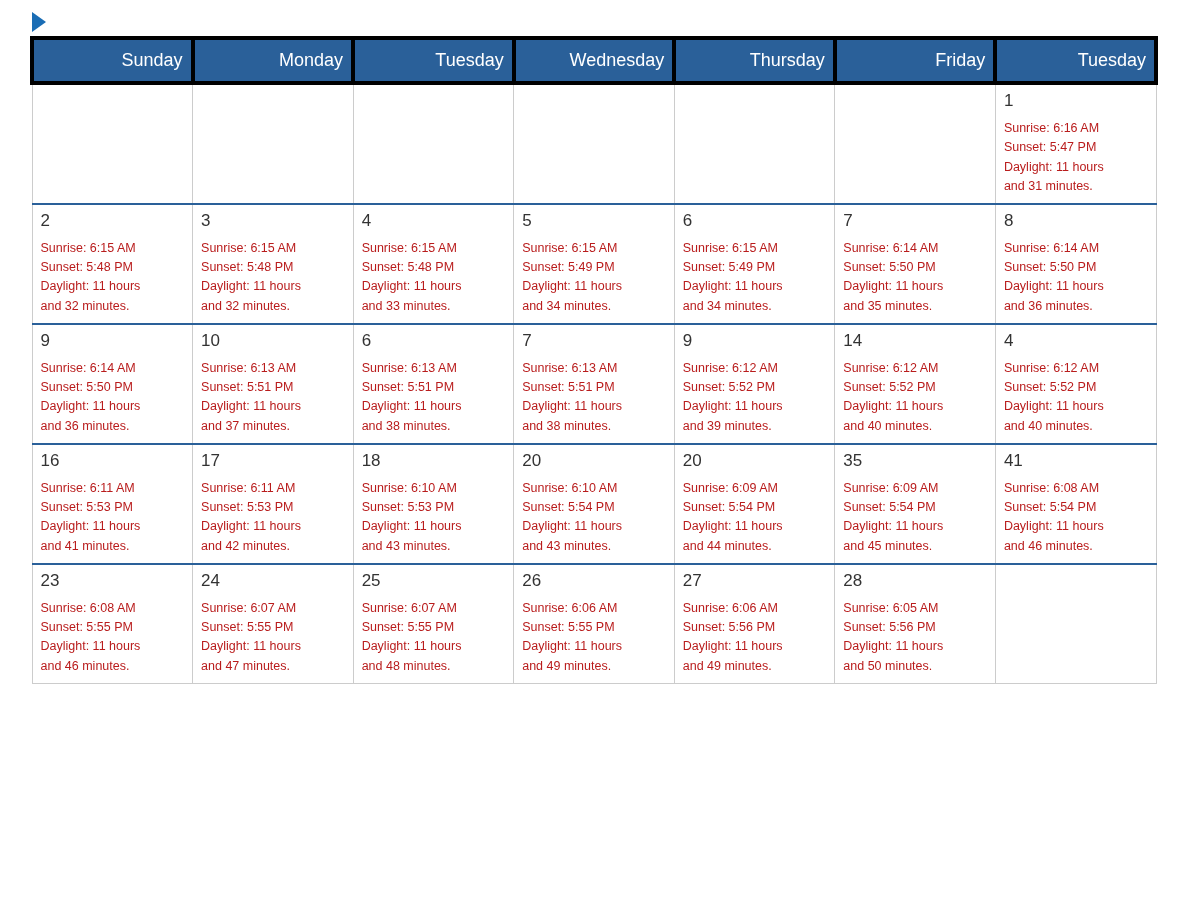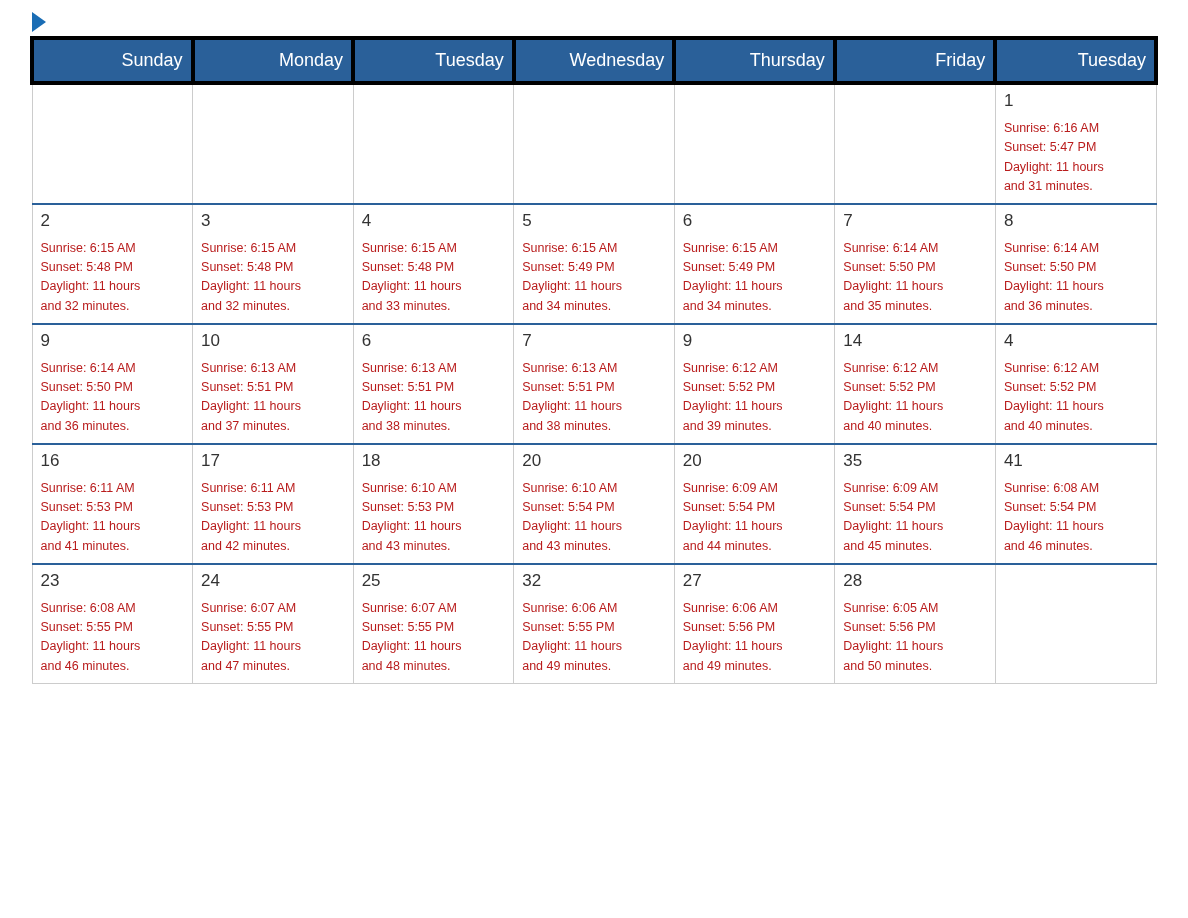--- a/index.html
+++ b/index.html
@@ -320,21 +320,21 @@
 and 47 minutes.</div>
         </td>
         <td>
           <span class="day-number">25</span>
           <div class="day-info" style="white-space: pre-line;">Sunrise: 6:07 AM
 Sunset: 5:55 PM
 Daylight: 11 hours
 and 48 minutes.</div>
         </td>
         <td>
-          <span class="day-number">32</span>
+          <span class="day-number">26</span>
           <div class="day-info" style="white-space: pre-line;">Sunrise: 6:06 AM
 Sunset: 5:55 PM
 Daylight: 11 hours
 and 49 minutes.</div>
         </td>
         <td>
           <span class="day-number">27</span>
           <div class="day-info" style="white-space: pre-line;">Sunrise: 6:06 AM
 Sunset: 5:56 PM
 Daylight: 11 hours

